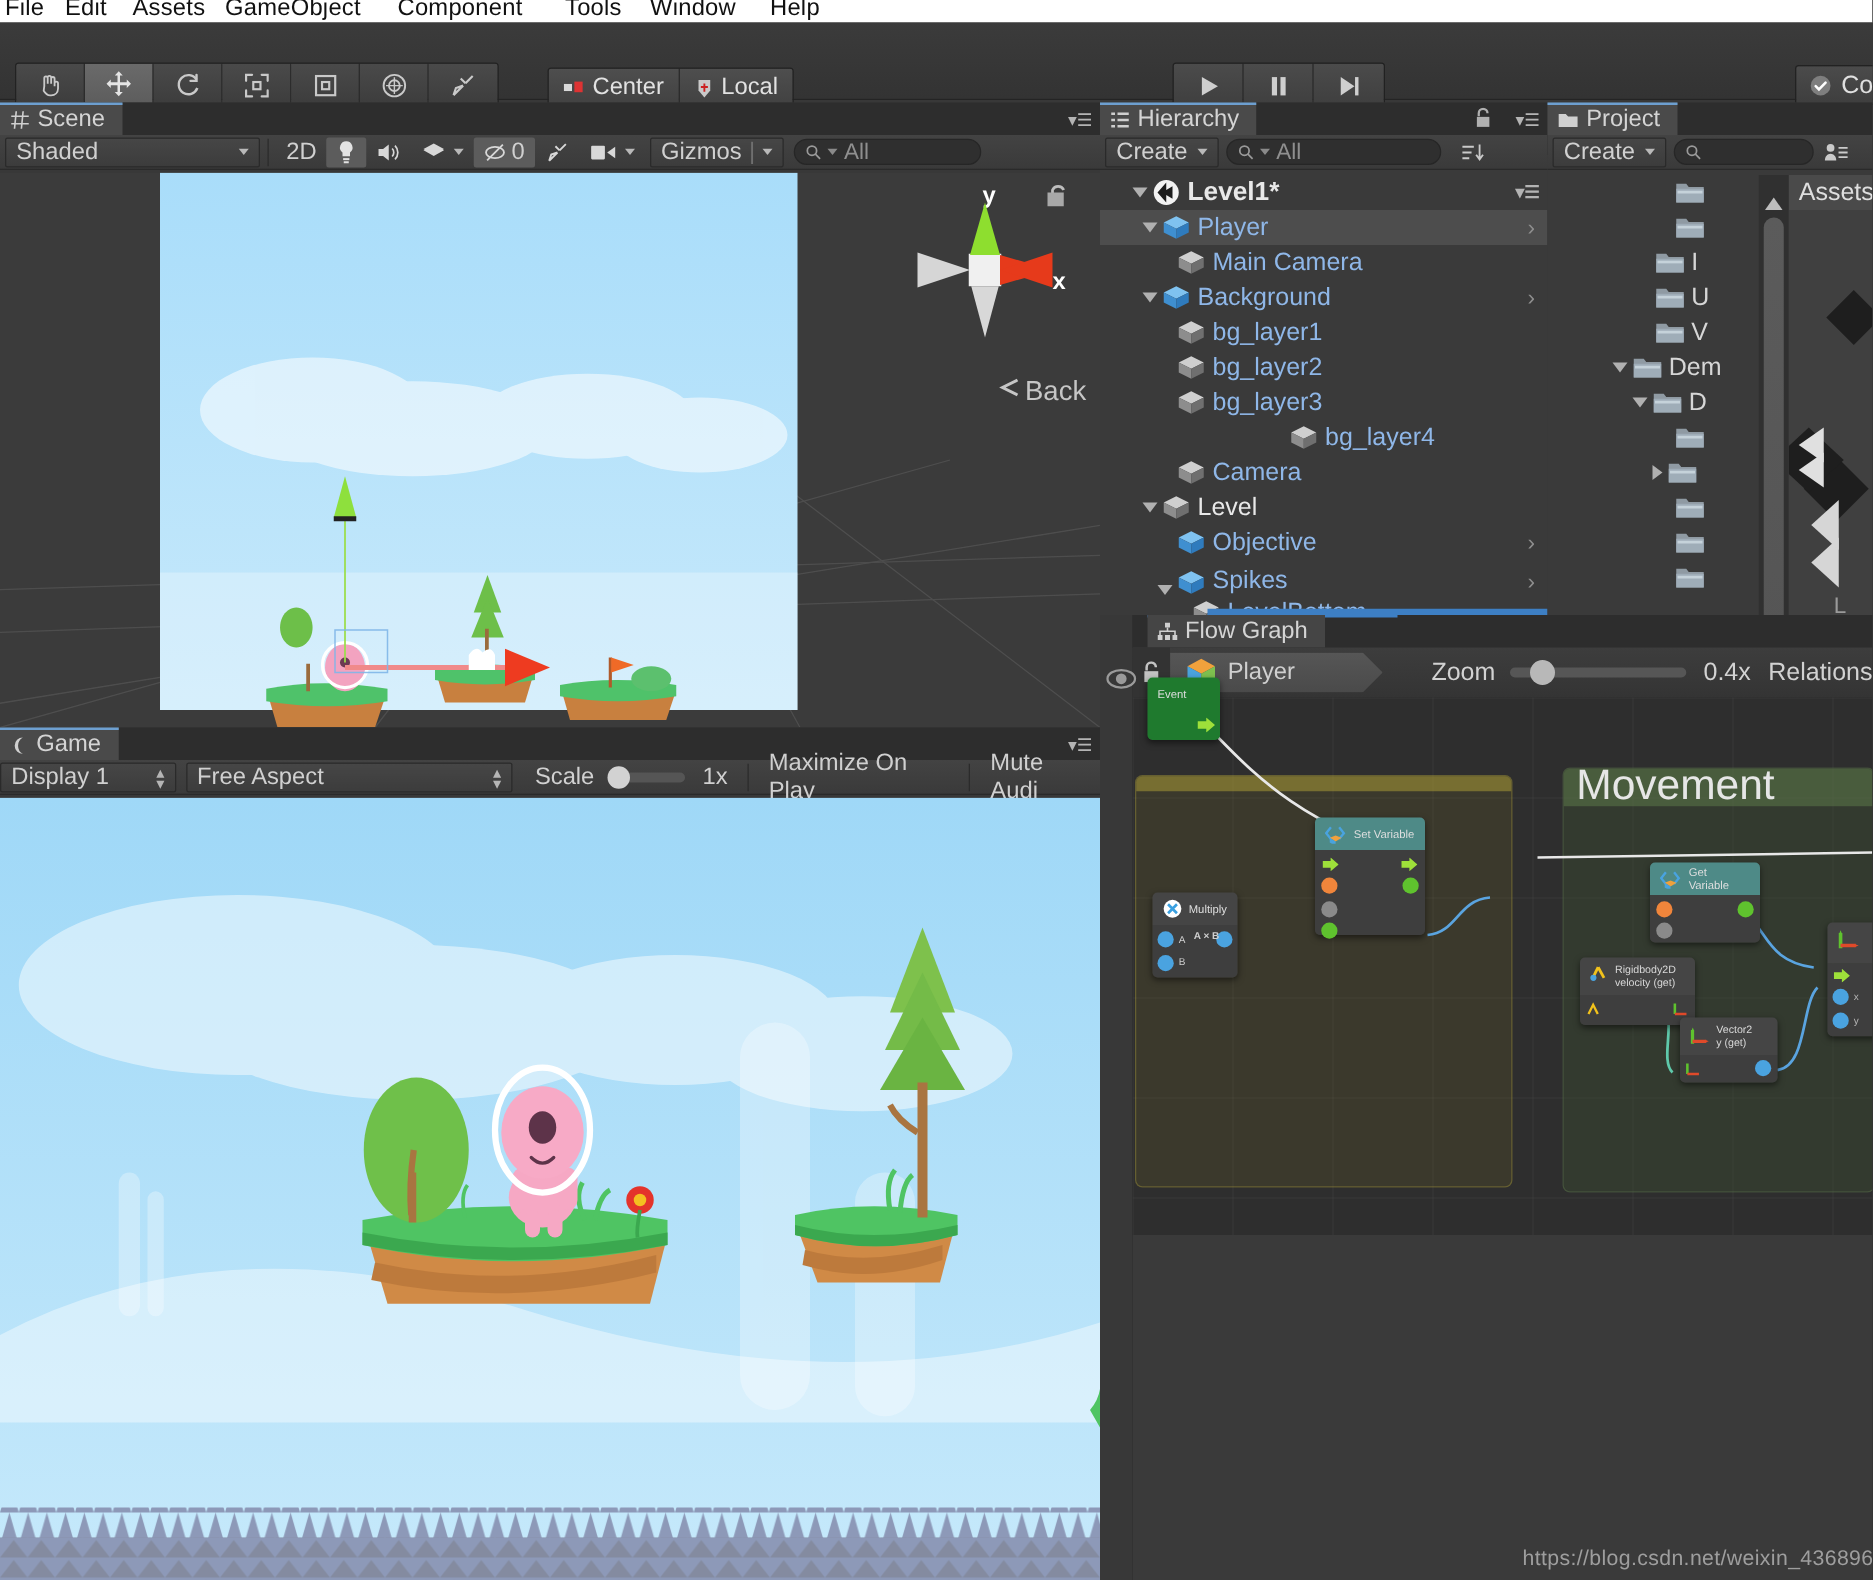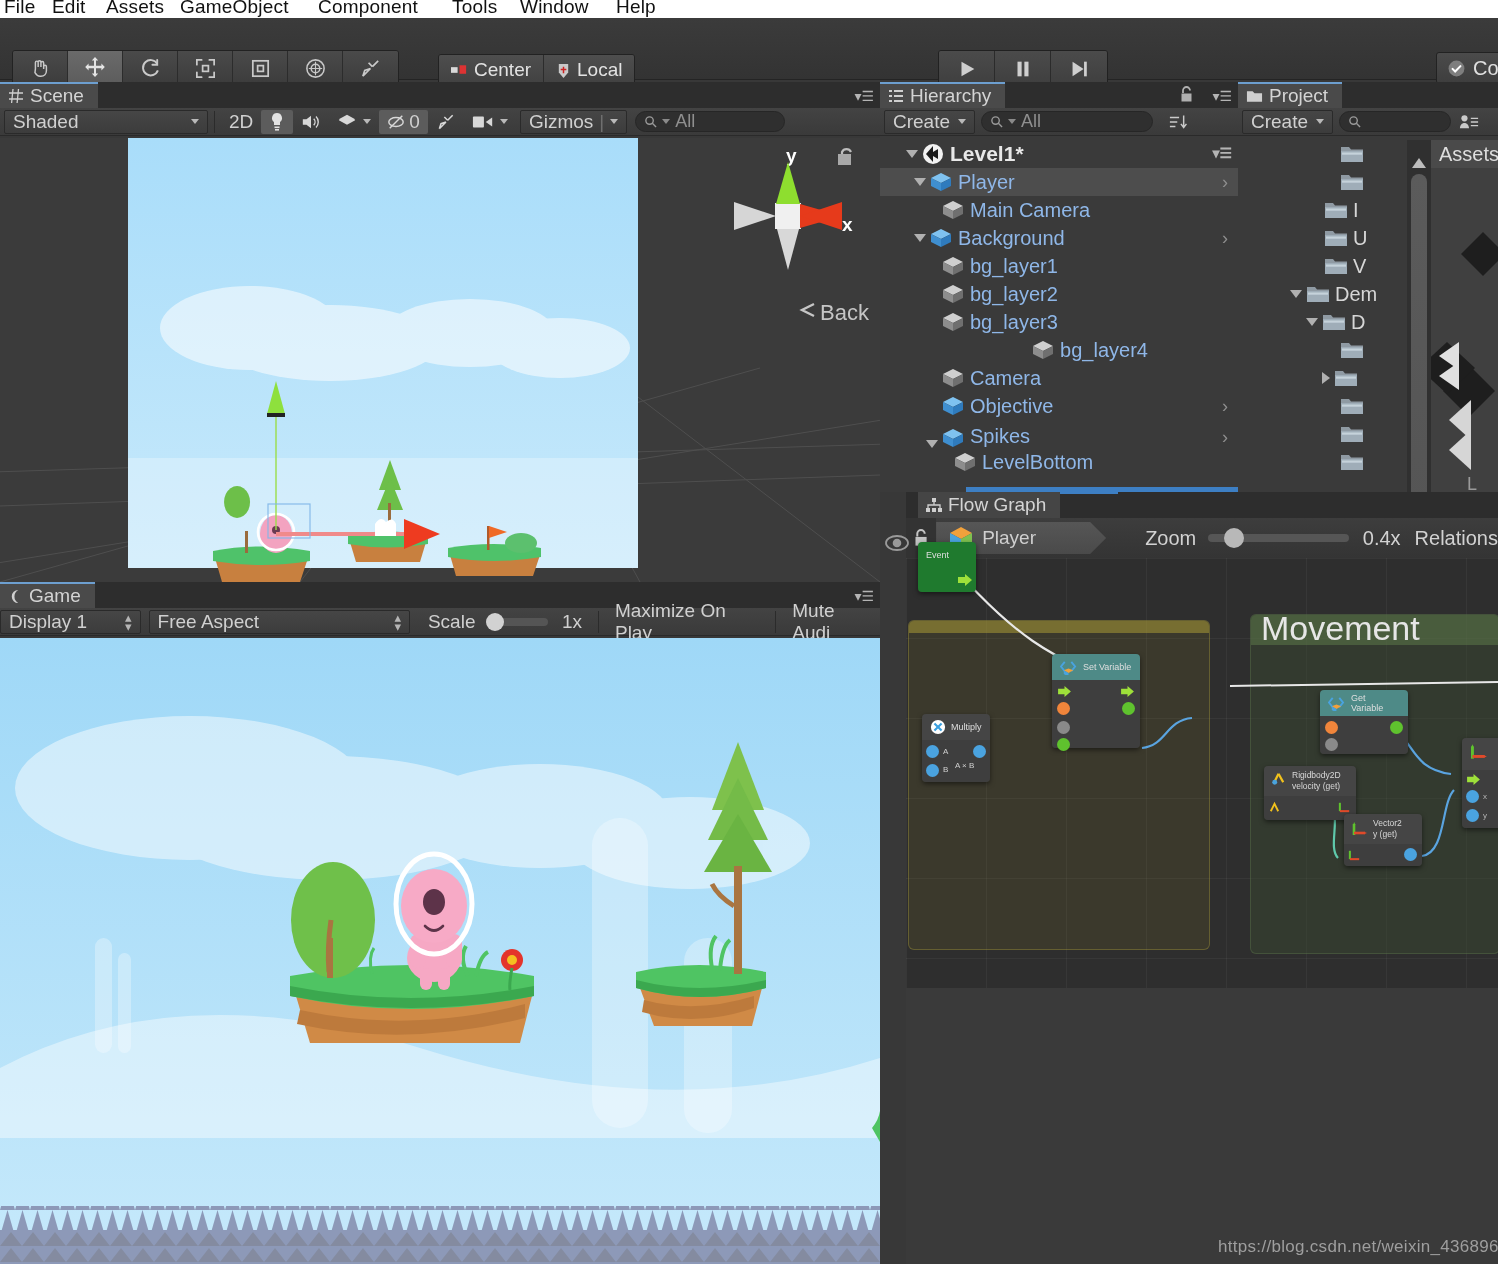--- a/index.html
+++ b/index.html
@@ -637,20 +637,29 @@
           </div>
           <div class="hrow" style="padding-left: 46px;">
             <span style="width:16px;flex:0 0 auto"></span>
             <svg class="cube" viewBox="0 0 24 22">
   <path d="M12 1 L23 6.5 L12 12 L1 6.5z" fill="#cfcfcf"></path>
   <path d="M1 6.5 L12 12 L12 21 L1 15.5z" fill="#8d8d8d"></path>
   <path d="M23 6.5 L12 12 L12 21 L23 15.5z" fill="#6f6f6f"></path>
             </svg>
             <span>Camera</span>
           </div>
+          <div class="hrow white" style="padding-left: 34px;">
+            <span class="tri"></span>
+            <svg class="cube" viewBox="0 0 24 22">
+  <path d="M12 1 L23 6.5 L12 12 L1 6.5z" fill="#cfcfcf"></path>
+  <path d="M1 6.5 L12 12 L12 21 L1 15.5z" fill="#8d8d8d"></path>
+  <path d="M23 6.5 L12 12 L12 21 L23 15.5z" fill="#6f6f6f"></path>
+            </svg>
+            <span>Level</span>
+          </div>
           <div class="hrow" style="padding-left: 46px;">
             <span style="width:16px;flex:0 0 auto"></span>
             <svg class="cube" viewBox="0 0 24 22">
   <path d="M12 1 L23 6.5 L12 12 L1 6.5z" fill="#7fc2f0"></path>
   <path d="M1 6.5 L12 12 L12 21 L1 15.5z" fill="#3f8fd0"></path>
   <path d="M23 6.5 L12 12 L12 21 L23 15.5z" fill="#2f7bbd"></path>
             </svg>
             <span>Objective</span>
             <span class="chev">›</span>
           </div>
@@ -1050,21 +1059,21 @@
             <circle cx="9" cy="9" r="8" fill="#ffffff"></circle>
             <path d="M5 5l8 8M13 5l-8 8" stroke="#3aa0e0" stroke-width="2.4"></path>
           </svg>
           <span style="font-size:9px">Multiply</span>
         </div>
         <div class="nbody" style="height:42px; position:relative; padding:4px 5px; color:#d0d0d0; font-size:8px;">
           <div class="port" style="position:absolute; left:4px; top:5px; background:#4aa3e0;"></div>
           <div class="port" style="position:absolute; left:4px; top:24px; background:#4aa3e0;"></div>
           <div class="port" style="position:absolute; right:4px; top:5px; background:#4aa3e0;"></div>
           <span style="position:absolute; left:21px; top:7px;">A</span>
-          <span style="position:absolute; left:33px; top:21px;">A × B</span>
+          <span style="position:absolute; left:33px; top:4px;font-weight:bold;">A × B</span>
           <span style="position:absolute; left:21px; top:25px;">B</span>
         </div>
       </div>
 
       <div class="node" style="left:414px; top:132px; width:88px;">
         <div class="nhead" style="background:#4e8a87;">
           <svg width="17" height="16" viewBox="0 0 18 17">
             <path d="M5 3L1 8l4 5M12 3l4 5-4 5" fill="none" stroke="#49a3e0" stroke-width="2"></path>
             <path d="M9 10 L14 12 L9 15 L4 12z" fill="#f0a13c"></path>
             <path d="M4 12 L9 15 L9 19 L4 16z" fill="#4aa3dd"></path>

